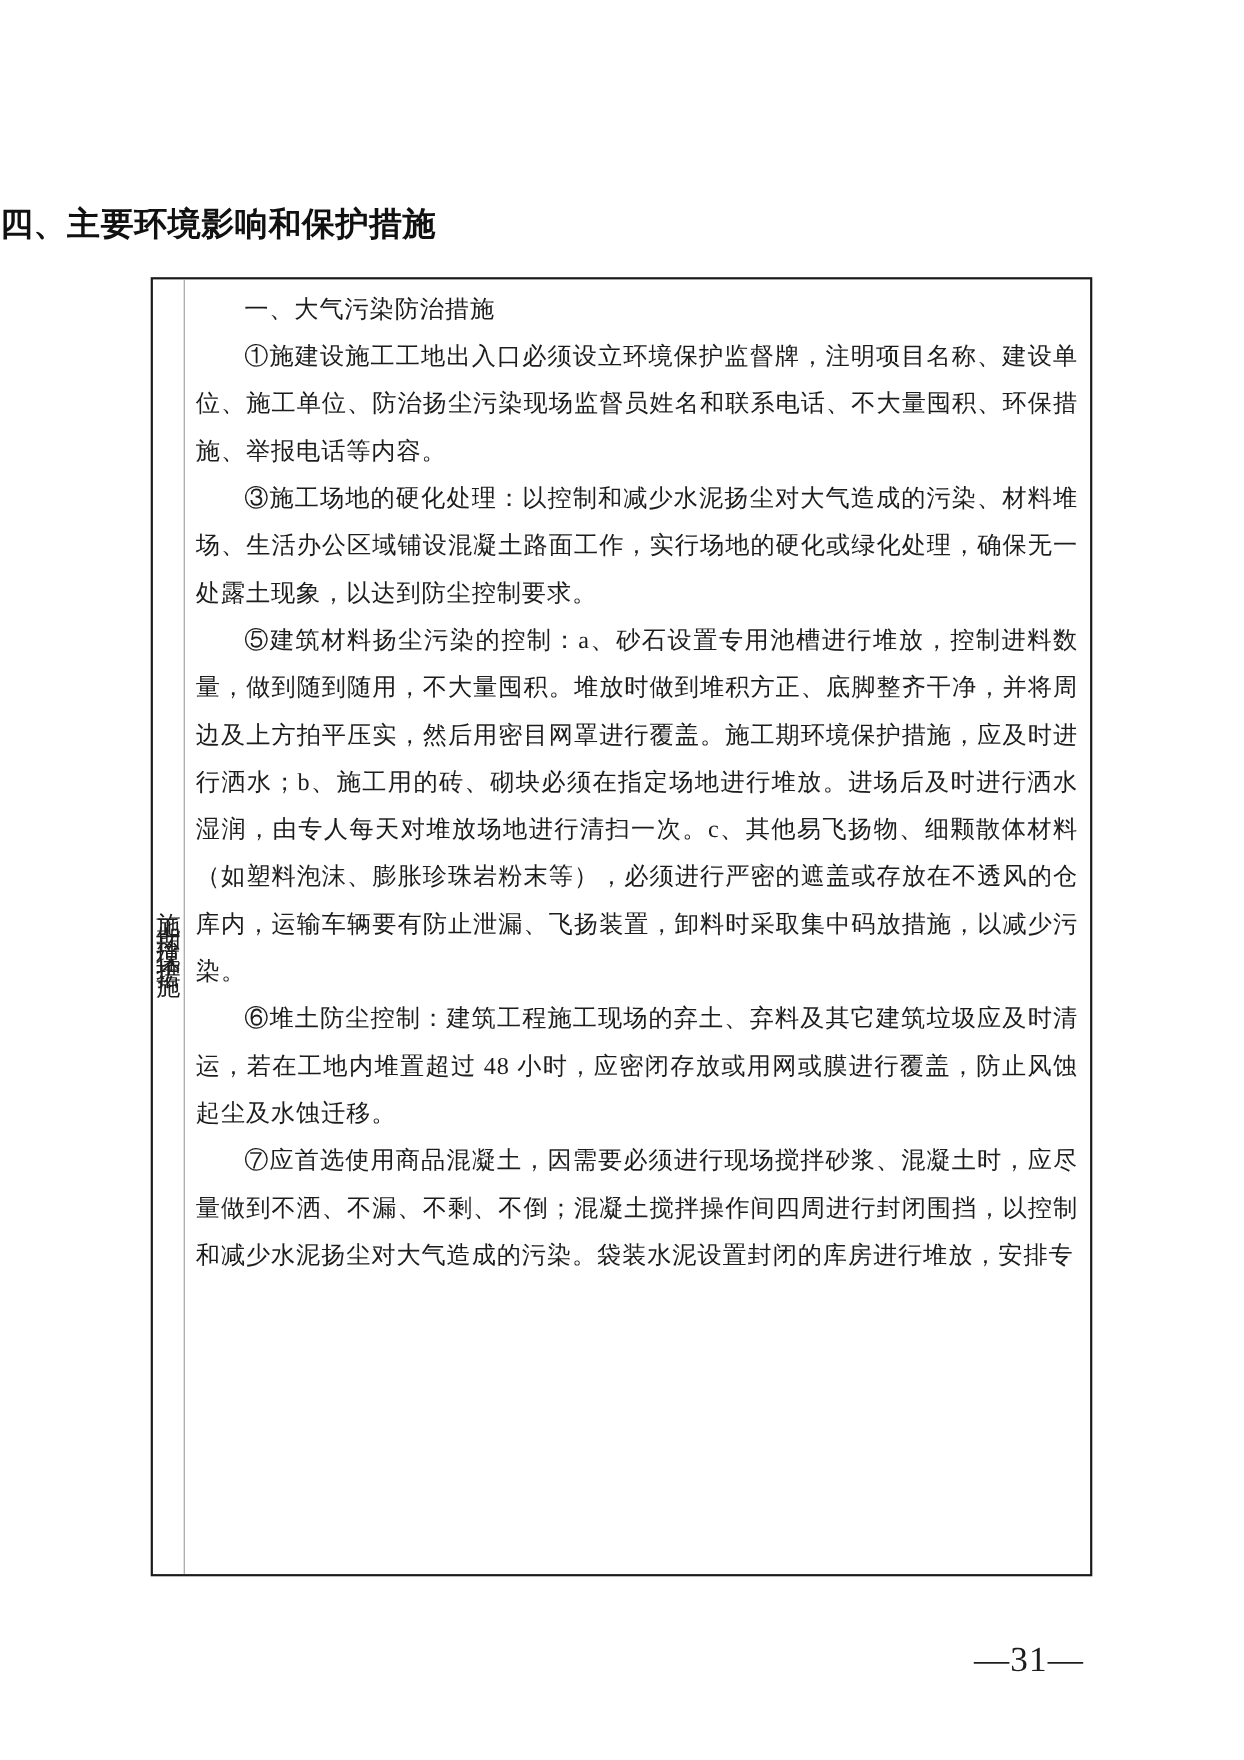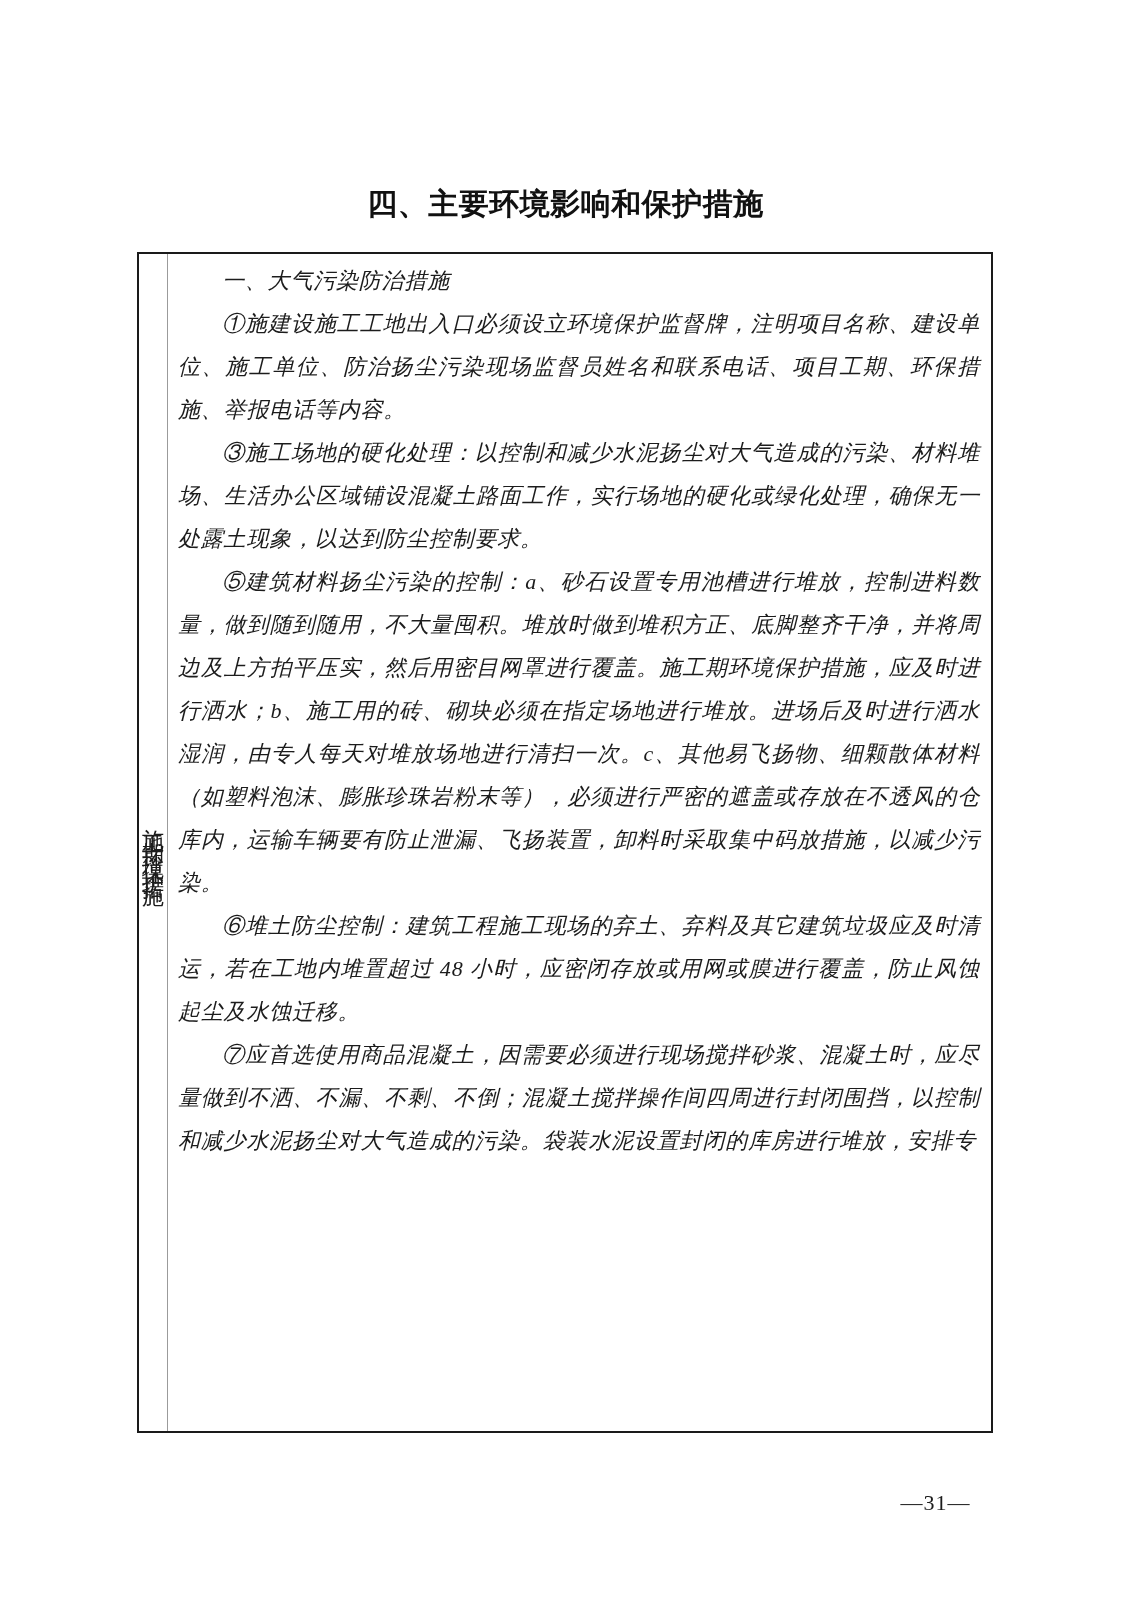--- a/index.html
+++ b/index.html
@@ -11,21 +11,20 @@
     position:relative;
     overflow:hidden;
   }
   .page{
     position:absolute;inset:0;background:#ffffff;overflow:hidden;
   }
   .title{
     position:absolute;
     top:184px;left:0;width:100%;
     margin:0;
-    text-align:center;
     font-family:"Liberation Sans","DejaVu Sans",sans-serif;
     font-weight:700;
     font-size:30px;
     letter-spacing:0.5px;
     color:#111111;
   }
   .doc-table{
     position:absolute;
     left:137px;top:252px;
     width:852px;height:1177px;
@@ -49,58 +48,57 @@
     font-size:22px;
     line-height:28px;
     letter-spacing:7px;
     color:#1c1c1c;
     white-space:nowrap;
   }
   .content-cell{
     flex:1 1 auto;
     padding:5px 11px 12px 10px;
     overflow:hidden;
-    font-style:italic;
   }
   .content-cell p{
     margin:0;
     font-size:22px;
     line-height:43px;
     letter-spacing:0.8px;
     text-align:justify;
     text-indent:44px;
     color:#1c1c1c;
   }
   .page-num{
     position:absolute;
     top:1490px;
     left:878px;
     width:115px;
     text-align:center;
-    font-size:22px;
+    font-size:32px;
     letter-spacing:1px;
     color:#1c1c1c;
   }
 </style>
 </head>
 <body>
 
 <div class="page">
 
   <h1 class="title">四、主要环境影响和保护措施</h1>
 
   <div class="doc-table">
 
     <div class="label-cell">
       <div class="label-text">施工期环境保护措施</div>
     </div>
 
     <div class="content-cell">
       <p>一、大气污染防治措施</p>
-      <p>①施建设施工工地出入口必须设立环境保护监督牌，注明项目名称、建设单位、施工单位、防治扬尘污染现场监督员姓名和联系电话、项目工期、环保措施、举报电话等内容。</p>
+      <p>①施建设施工工地出入口必须设立环境保护监督牌，注明项目名称、建设单位、施工单位、防治扬尘污染现场监督员姓名和联系电话、不大量囤积、环保措施、举报电话等内容。</p>
       <p>③施工场地的硬化处理：以控制和减少水泥扬尘对大气造成的污染、材料堆场、生活办公区域铺设混凝土路面工作，实行场地的硬化或绿化处理，确保无一处露土现象，以达到防尘控制要求。</p>
       <p>⑤建筑材料扬尘污染的控制：a、砂石设置专用池槽进行堆放，控制进料数量，做到随到随用，不大量囤积。堆放时做到堆积方正、底脚整齐干净，并将周边及上方拍平压实，然后用密目网罩进行覆盖。施工期环境保护措施，应及时进行洒水；b、施工用的砖、砌块必须在指定场地进行堆放。进场后及时进行洒水湿润，由专人每天对堆放场地进行清扫一次。c、其他易飞扬物、细颗散体材料（如塑料泡沫、膨胀珍珠岩粉末等），必须进行严密的遮盖或存放在不透风的仓库内，运输车辆要有防止泄漏、飞扬装置，卸料时采取集中码放措施，以减少污染。</p>
       <p>⑥堆土防尘控制：建筑工程施工现场的弃土、弃料及其它建筑垃圾应及时清运，若在工地内堆置超过 48 小时，应密闭存放或用网或膜进行覆盖，防止风蚀起尘及水蚀迁移。</p>
       <p>⑦应首选使用商品混凝土，因需要必须进行现场搅拌砂浆、混凝土时，应尽量做到不洒、不漏、不剩、不倒；混凝土搅拌操作间四周进行封闭围挡，以控制和减少水泥扬尘对大气造成的污染。袋装水泥设置封闭的库房进行堆放，安排专</p>
     </div>
 
   </div>
 
   <div class="page-num">—31—</div>
 

